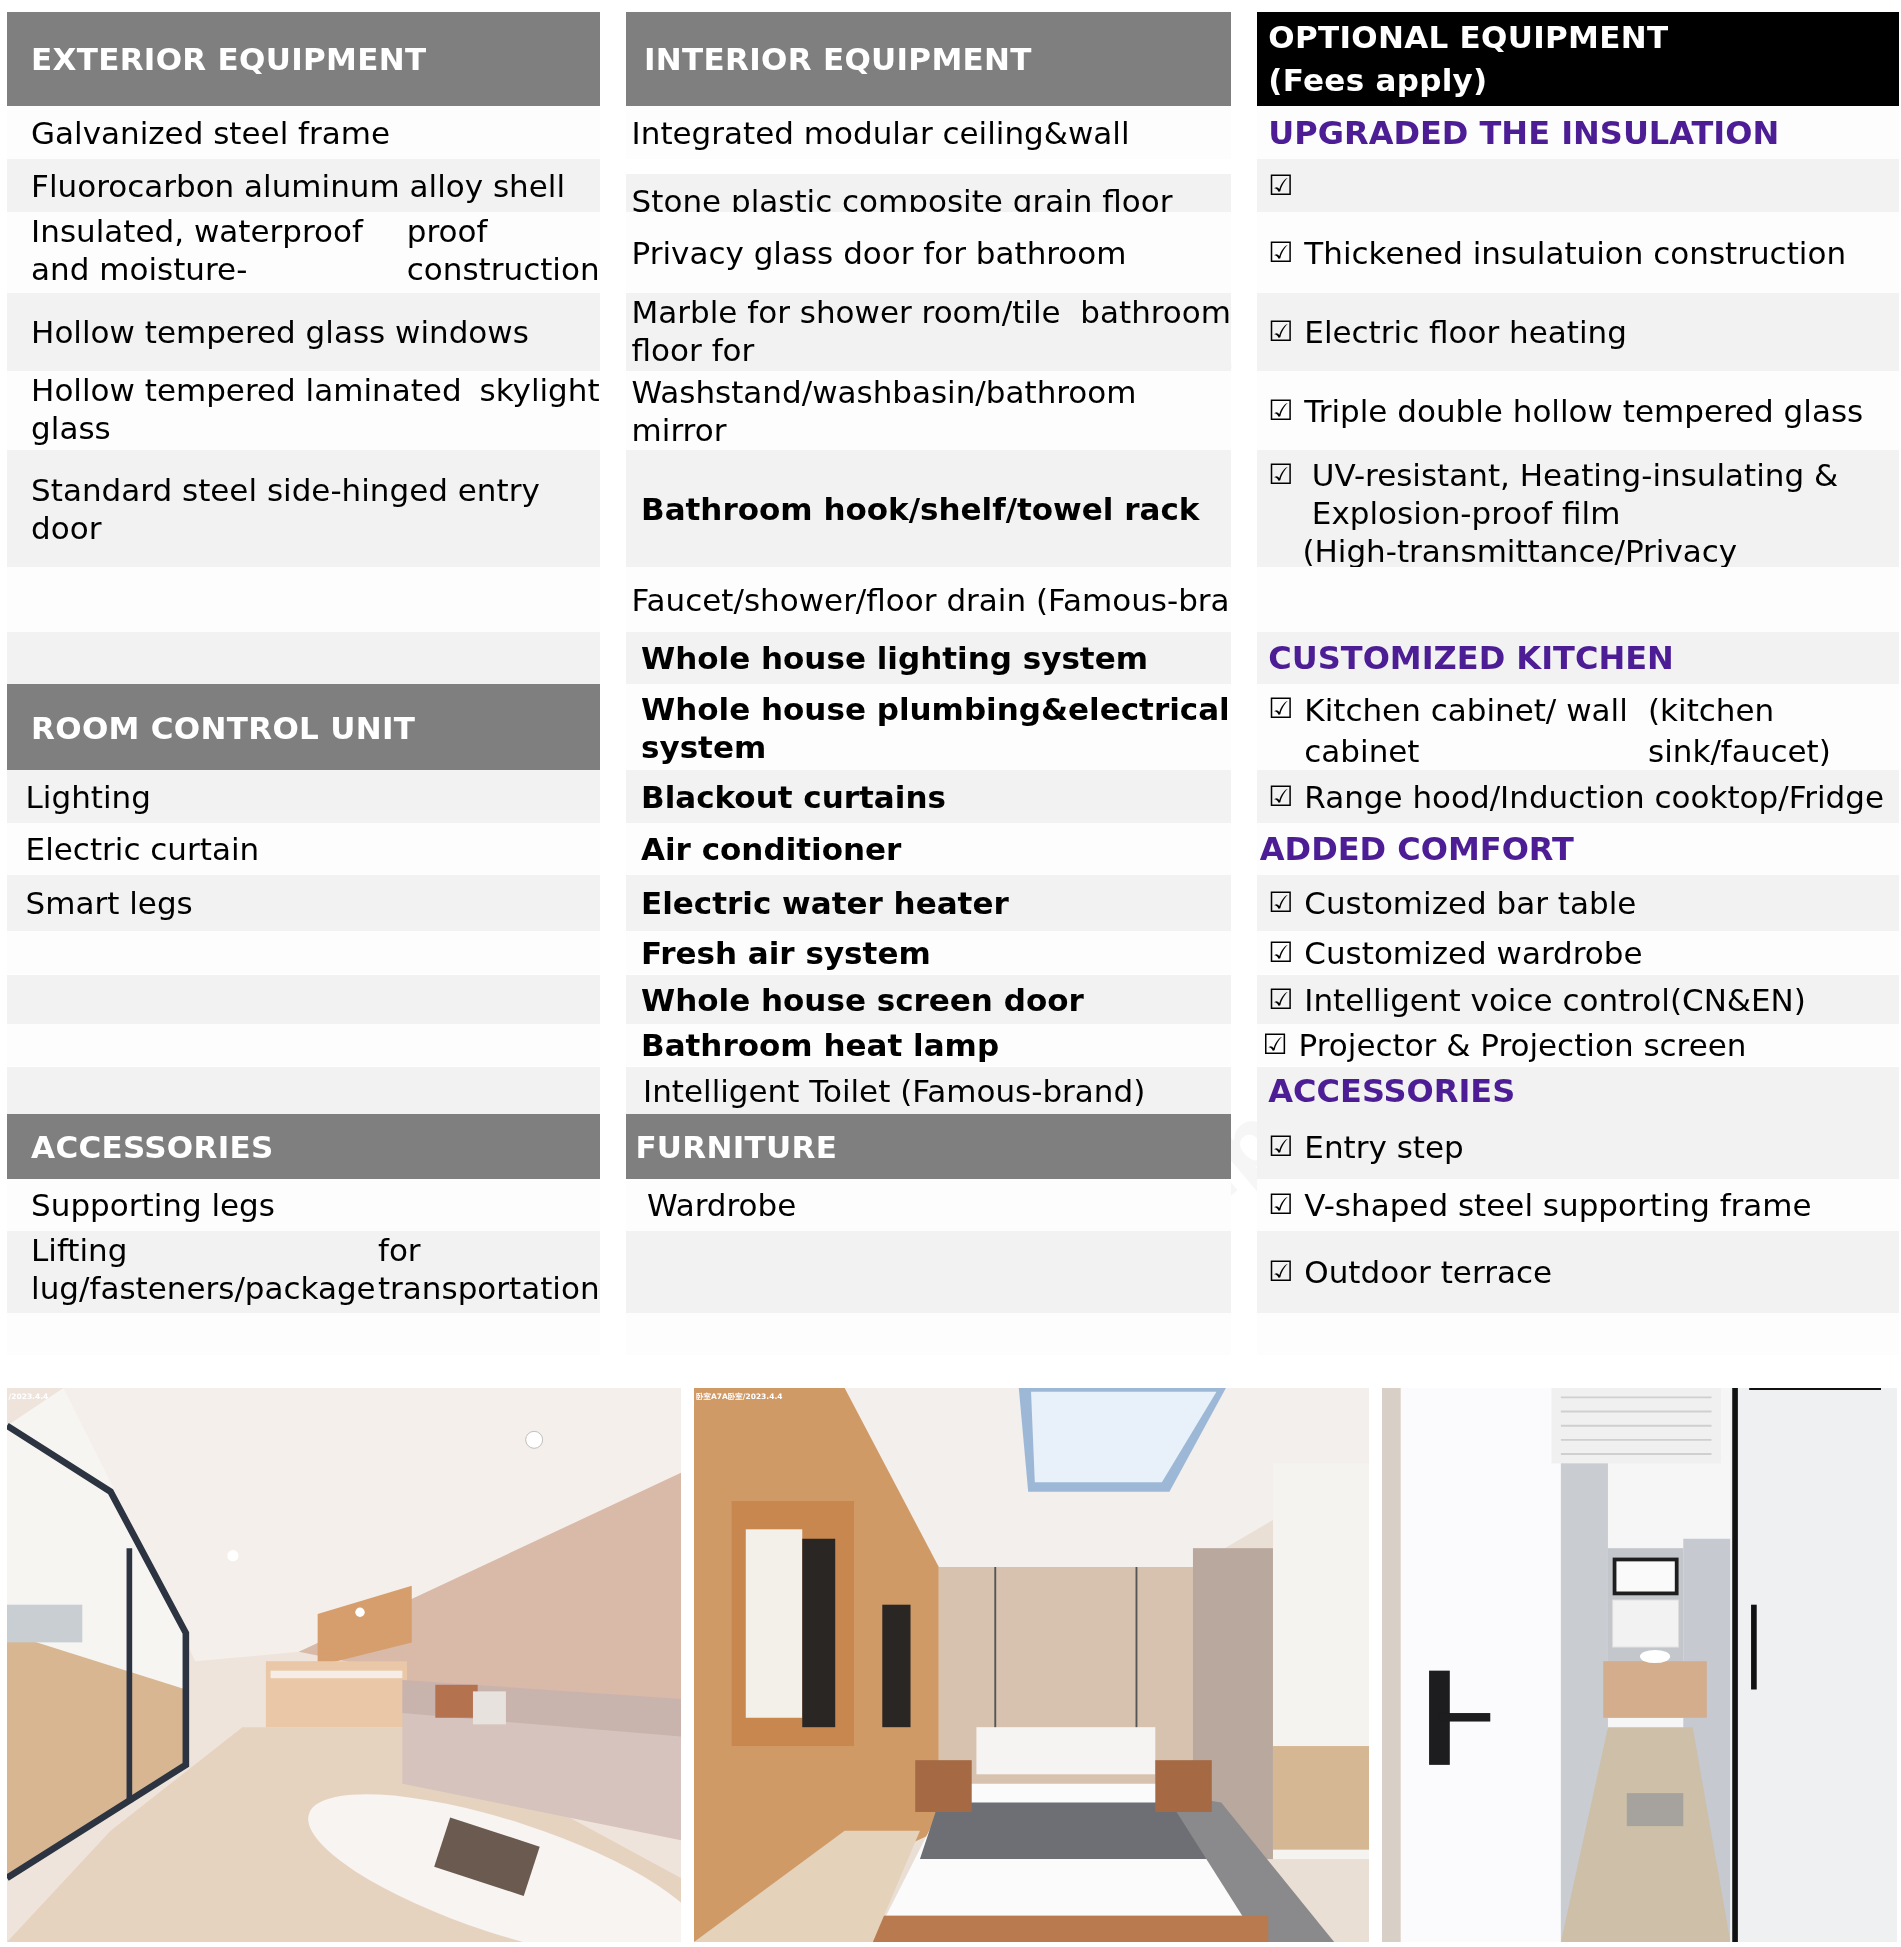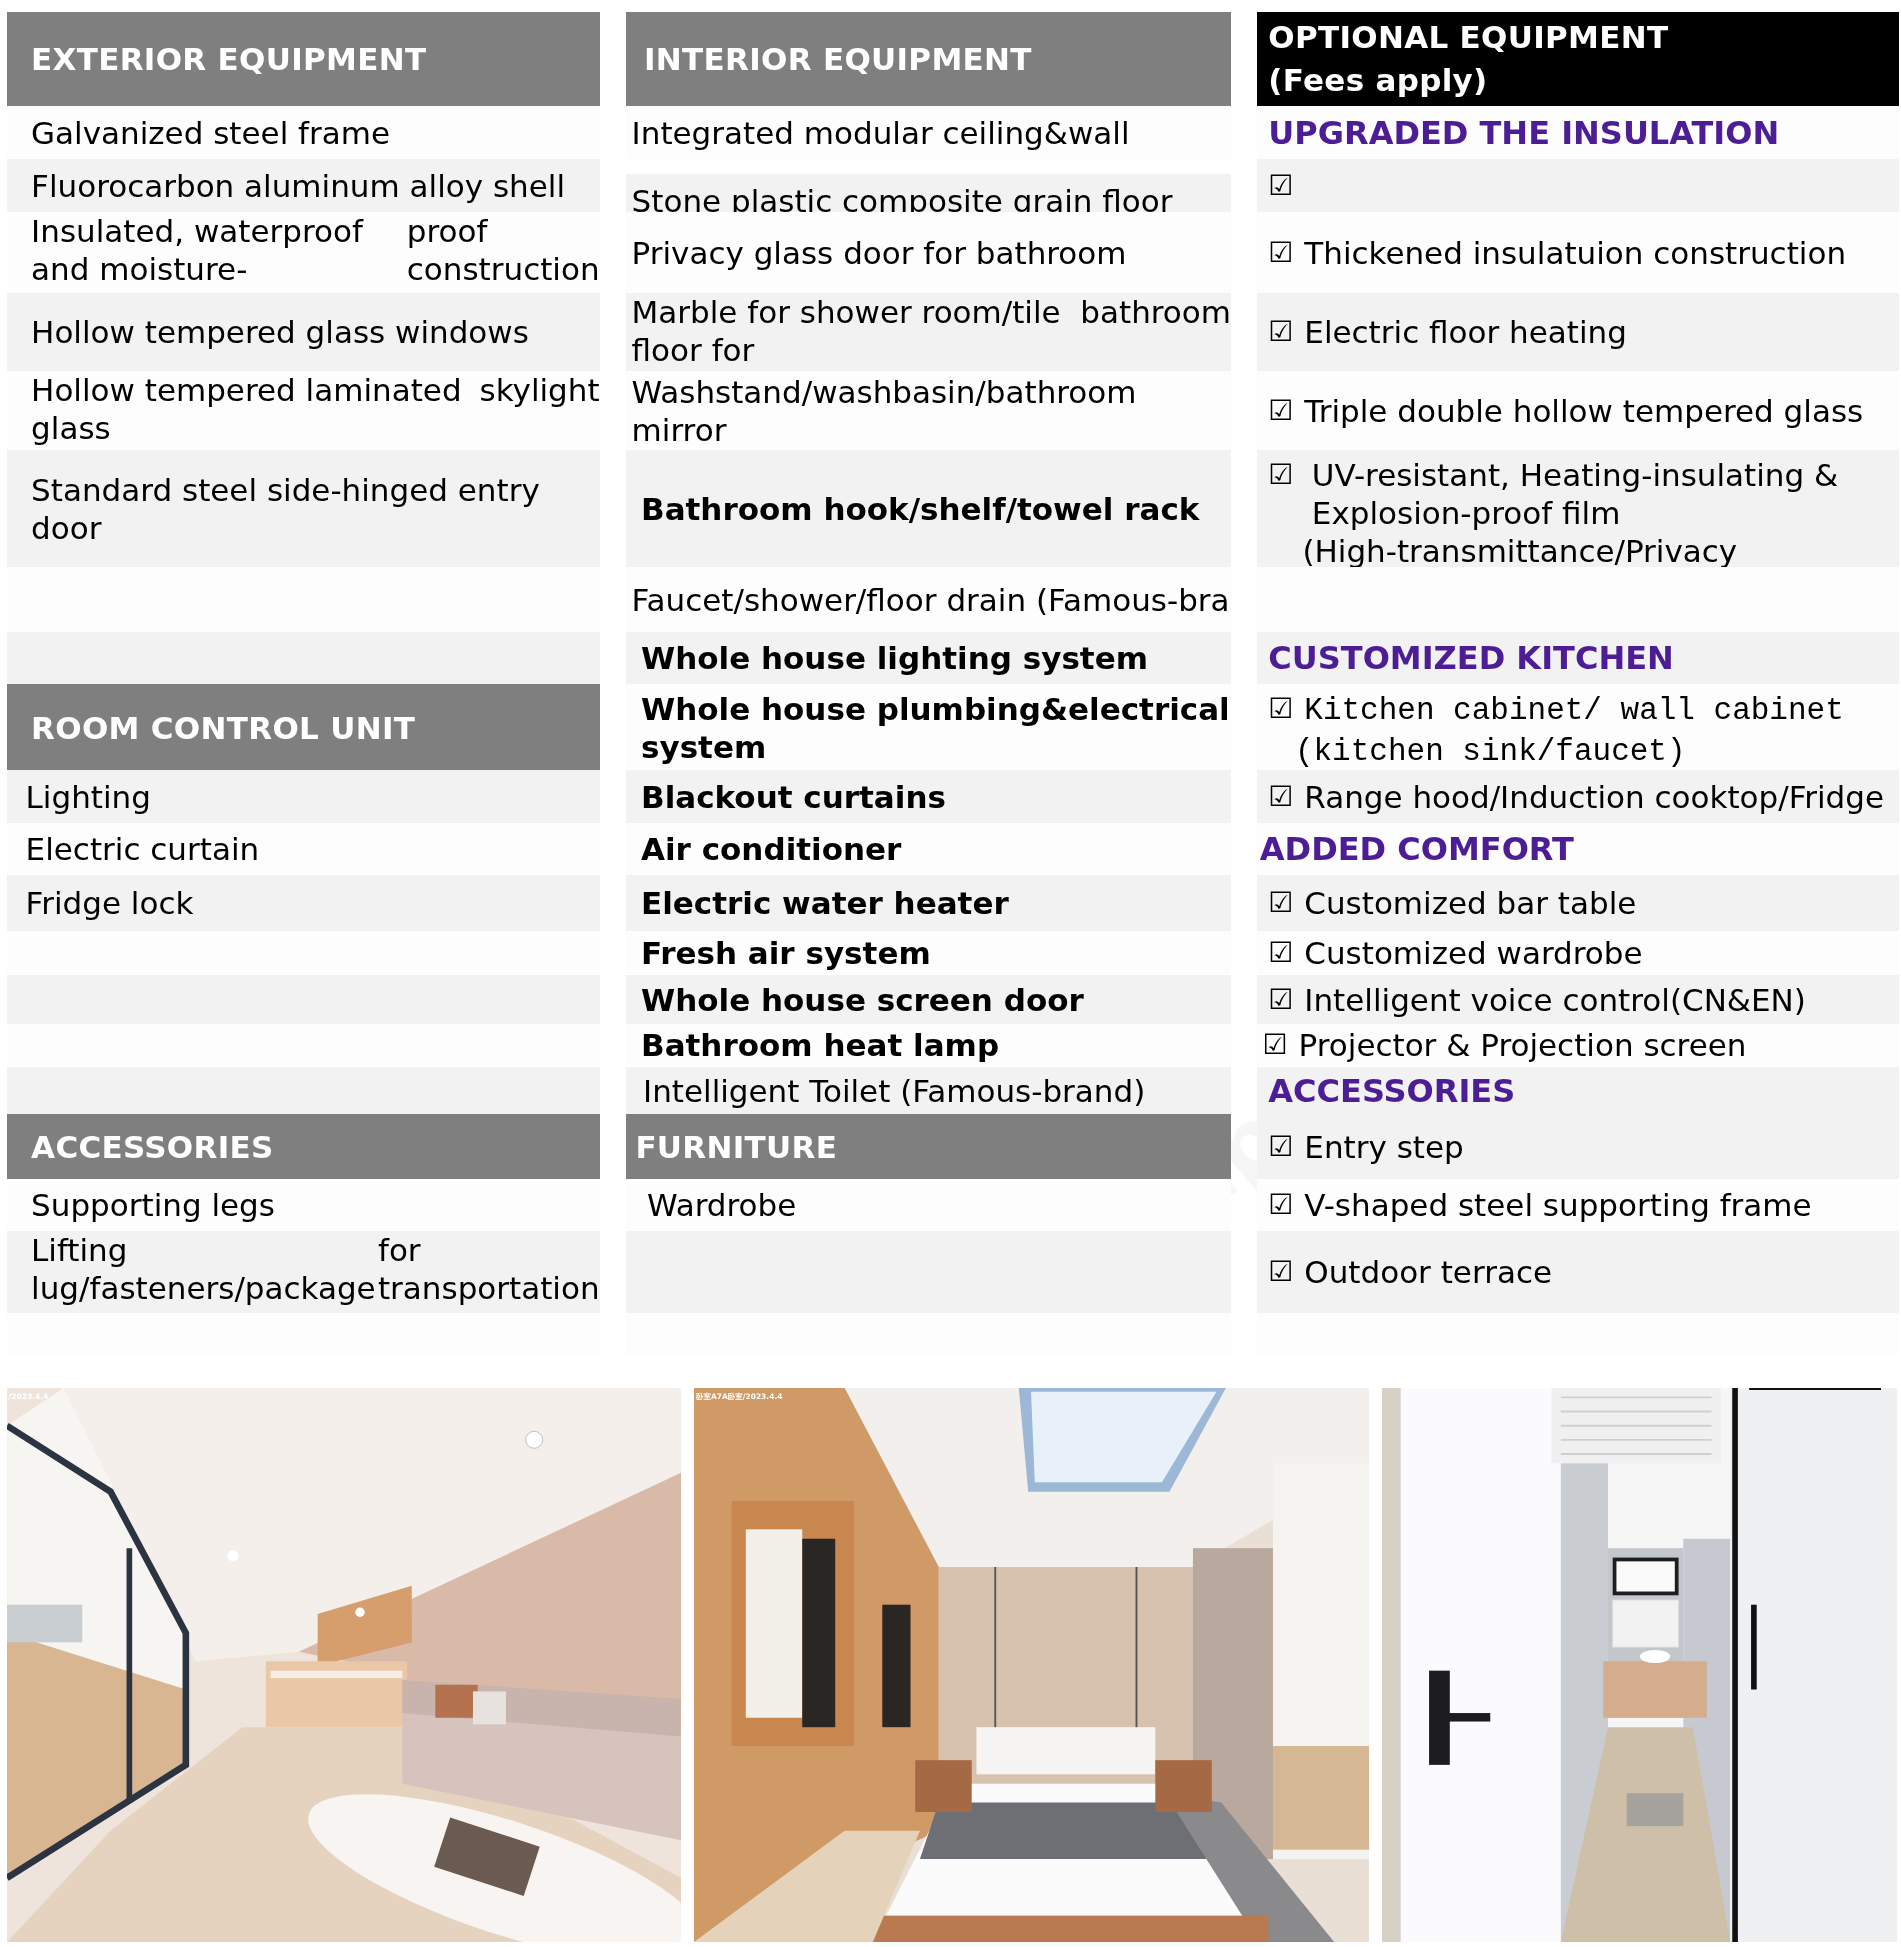--- a/index.html
+++ b/index.html
@@ -67,21 +67,21 @@
   <div class="cell hdr col1 pad1" style="top:684px;height:87px;">
     <span>ROOM CONTROL UNIT</span>
   </div>
   <div class="cell g col1 txt" style="top:770px;height:53px;padding-left:19px;">
       <span>Lighting</span>
     </div>
   <div class="cell w col1 txt" style="top:823px;height:52px;padding-left:19px;">
       <span>Electric curtain</span>
     </div>
   <div class="cell g col1 txt" style="top:875px;height:56px;padding-left:19px;">
-      <span>Fridge lock</span>
+      <span>Smart legs</span>
     </div>
   <div class="cell w col1" style="top:931px;height:43px;"></div>
   <div class="cell g col1" style="top:975px;height:50px;"></div>
   <div class="cell w col1" style="top:1024px;height:42px;"></div>
   <div class="cell g col1" style="top:1067px;height:47px;"></div>
 </section>
 
 <section>
   <div class="cell hdr col1 pad1" style="top:1114px;height:65px;">
     <span>ACCESSORIES</span>
@@ -194,21 +194,21 @@
       <span style="margin-left:-1.9px;">(High-transmittance/Privacy protection)</span>
     </span>
   </div>
   <div class="cell w col3" style="top:567px;height:65px;"></div>
 
   <div class="cell g col3 pad3 red" style="top:632px;height:52px;">
       <span>CUSTOMIZED KITCHEN</span>
     </div>
   <div class="cell w col3 pad3 txt" style="top:684px;height:87px;align-items:flex-start;padding-top:5.6px;">
     <span class="chk">☑</span>
-    <span style="display:flex;flex-direction:column;line-height:41px;font-family:Liberation Mono, monospace;">
+    <span style="display:flex;flex-direction:row;line-height:41px;">
       <span>Kitchen cabinet/ wall cabinet</span>
       <span style="margin-left:-9.4px;">(kitchen  sink/faucet)</span>
     </span>
   </div>
   <div class="cell g col3 pad3 txt" style="top:770px;height:53px;">
     <span class="chk">☑</span>
       <span>Range hood/Induction cooktop/Fridge</span>
   </div>
 
   <div class="cell w col3 red" style="top:823px;height:52px;padding-left:2.8px;">

